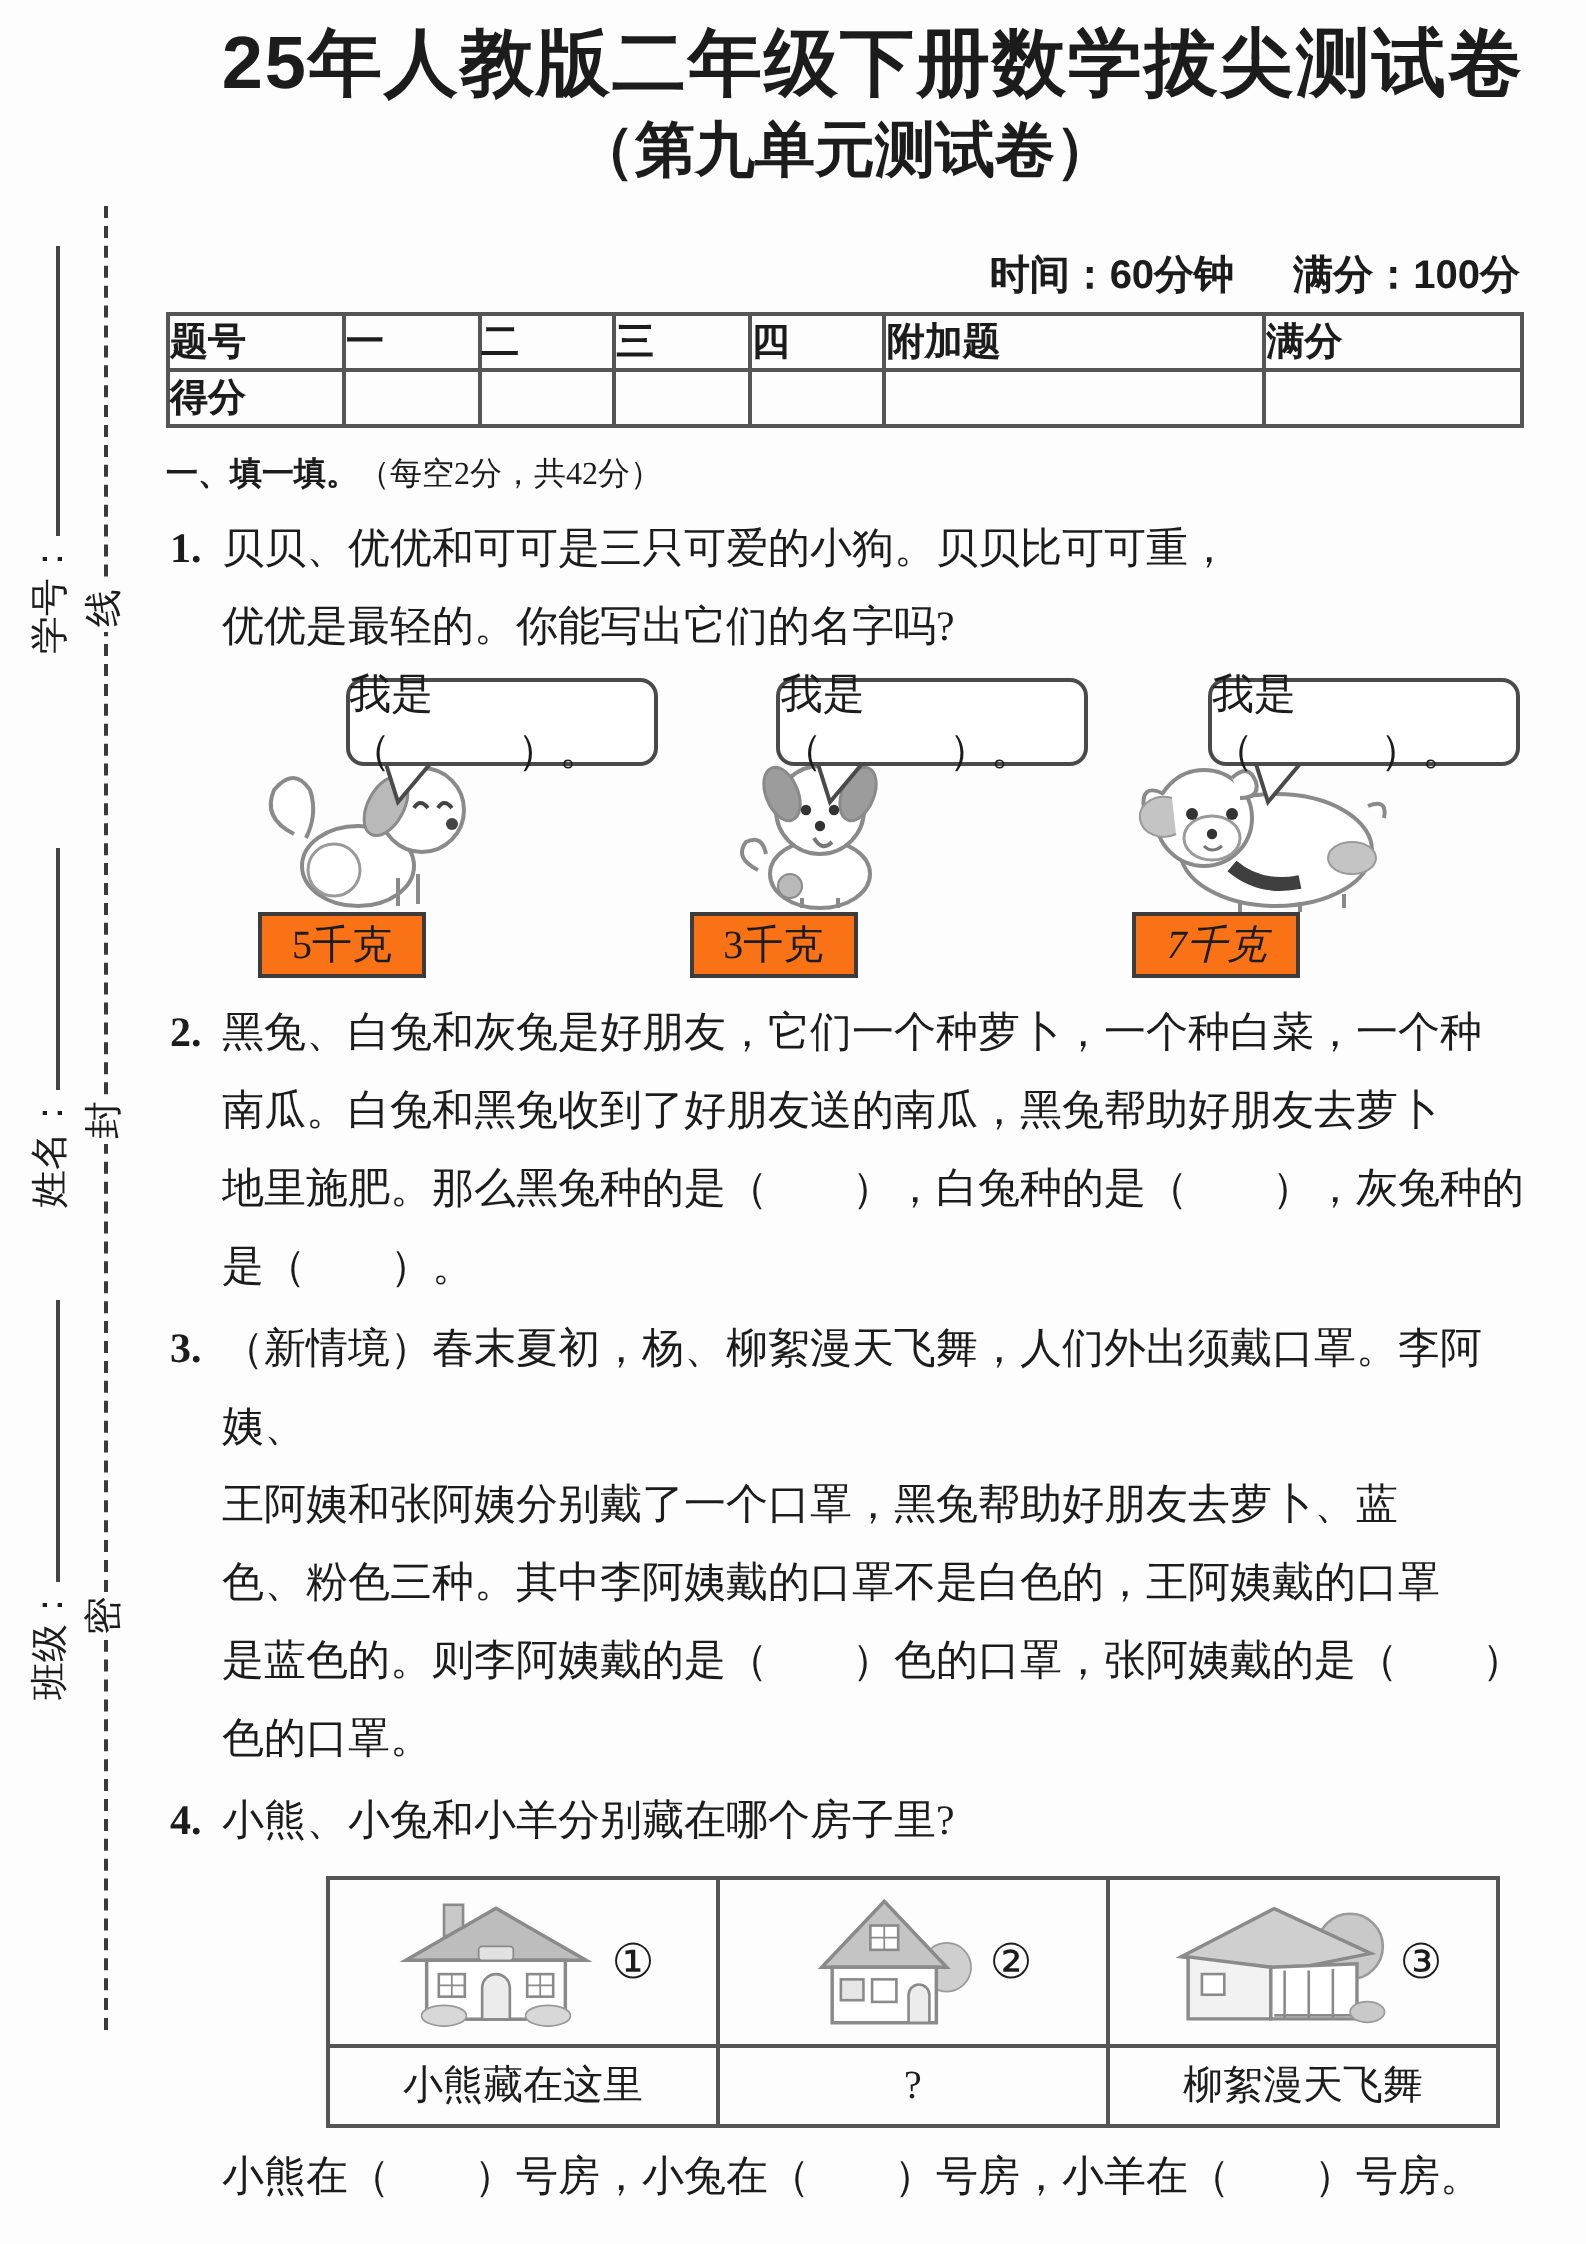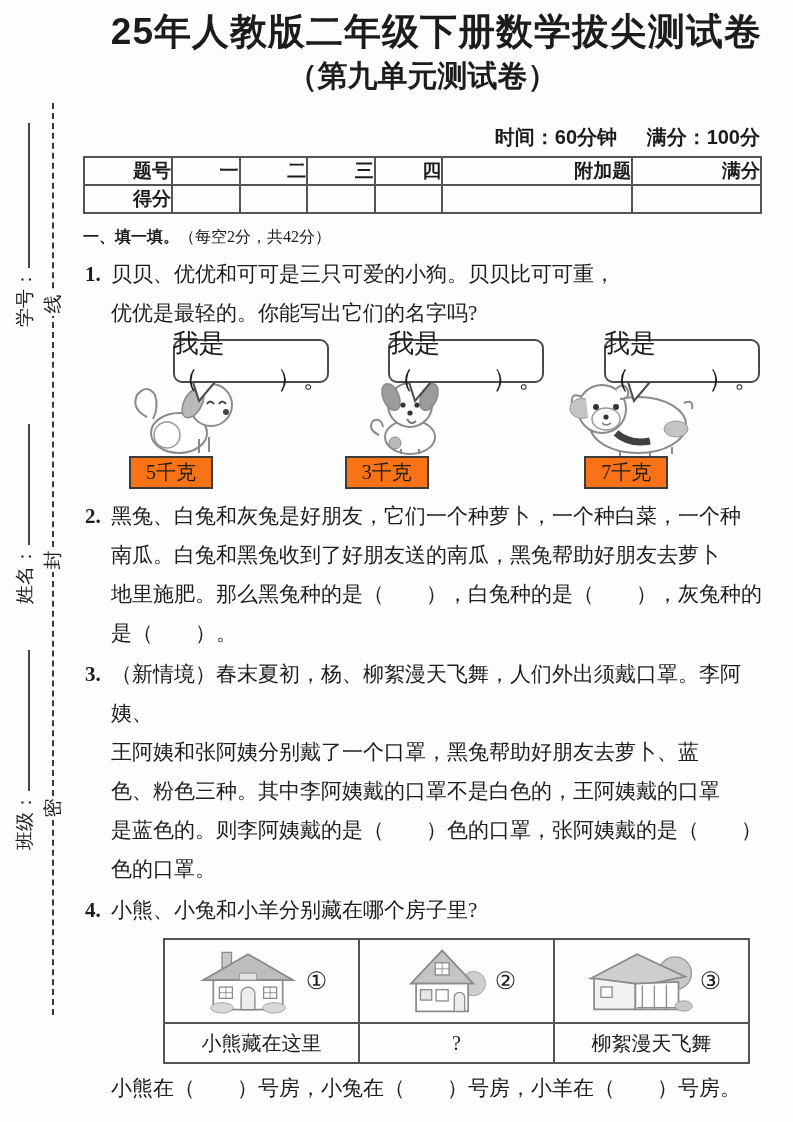--- a/index.html
+++ b/index.html
@@ -18,33 +18,33 @@
     font-size:19px;transform:rotate(-90deg);
   }
   .side-label .blank{flex:1;border-bottom:2px solid #444;height:8px;margin-left:2px;}
   
   .main{position:absolute;left:83px;top:0;width:679px;}
   .title1{margin:10px 0 4px;text-align:right;font:bold 37px/1.2 "Liberation Sans","DejaVu Sans",sans-serif;letter-spacing:1px;}
   .title2{margin:0;text-align:center;font:bold 30px/1.2 "Liberation Sans","DejaVu Sans",sans-serif;}
   .time-line{margin:30px 2px 5px;text-align:right;font:bold 20px "Liberation Sans","DejaVu Sans",sans-serif;}
   .time-line span{margin-left:24px;}
   table.score{width:100%;border-collapse:collapse;font:bold 19px "Liberation Sans","DejaVu Sans",sans-serif;}
-  table.score td{border:2px solid #555;height:25px;text-align:right;padding:0;margin-top:12px;}
+  table.score td{border:2px solid #555;height:25px;text-align:left;padding:0;margin-top:12px;}
   table.score td.c0{width:13%;}
   .section-head{margin:13px 0 7px;font-size:16px;}
   .section-head .bold-part{font-family:"Liberation Sans","DejaVu Sans",sans-serif;font-weight:bold;}
   .question{position:relative;font-size:21px;line-height:39px;margin:0 0 2px;}
   .qnum{position:absolute;left:2px;top:0;font-weight:bold;}
   .qbody{margin-left:28px;}
   
   .dogs-row{display:flex;gap:10px;padding-left:42px;margin:4px 0 8px;}
   .dog-group{position:relative;width:206px;height:152px;}
   .bubble{
     position:absolute;top:2px;right:2px;width:152px;height:40px;border:2px solid #4a4a4a;border-radius:9px;
-    display:flex;align-items:center;justify-content:center;font-size:26px;background:#fff;z-index:2;
+    display:flex;align-items:center;justify-content:center;font-size:21px;background:#fff;z-index:2;
   }
   .bubble-tail{position:absolute;top:44px;z-index:3;}
   .dog-svg{position:absolute;left:2px;top:40px;z-index:1;}
   .weight-box{
     position:absolute;left:4px;bottom:0;border:2px solid #3c3c3c;background:#f97316;
     padding:1px 15px;font-size:20px;z-index:2;
   }
   
   table.houses{border-collapse:collapse;margin:8px 0 10px 80px;}
   table.houses td{border:2px solid #555;text-align:center;width:185px;padding:2px 4px;}
@@ -174,21 +174,21 @@
         <path d="M58 8 Q66 0 70 10 Q72 18 62 18" fill="#fff" stroke="#8a8a8a" stroke-width="2"></path>
         <path d="M28 18 a12 10 0 1 0 2 18" fill="#c4c4c4" stroke="#9a9a9a" stroke-width="1"></path>
         <ellipse cx="48" cy="38" rx="14" ry="11" fill="#fff" stroke="#9a9a9a" stroke-width="1.5"></ellipse>
         <circle cx="38" cy="26" r="3" fill="#333"></circle>
           <circle cx="58" cy="26" r="3" fill="#333"></circle>
         <circle cx="48" cy="36" r="2.6" fill="#333"></circle>
         <path d="M44 42 q4 4 9 0" fill="none" stroke="#777" stroke-width="1.5"></path>
         <path d="M58 52 q14 12 34 8" fill="none" stroke="#3f3f3f" stroke-width="7"></path>
         <path d="M62 70 L62 75 M92 70 L92 75 M114 66 L114 73" stroke="#8a8a8a" stroke-width="2"></path>
       </svg>
-      <div class="weight-box" style="left:28px;">7千克</div>
+      <div class="weight-box" style="left:10px;font-style:italic;">7千克</div>
     </div>
   </div>
 
   <div class="question">
     <span class="qnum">2.</span>
     <div class="qbody">
       <div>黑兔、白兔和灰兔是好朋友，它们一个种萝卜，一个种白菜，一个种</div>
       <div>南瓜。白兔和黑兔收到了好朋友送的南瓜，黑兔帮助好朋友去萝卜</div>
       <div>地里施肥。那么黑兔种的是（　　），白兔种的是（　　），灰兔种的</div>
       <div>是（　　）。</div>

